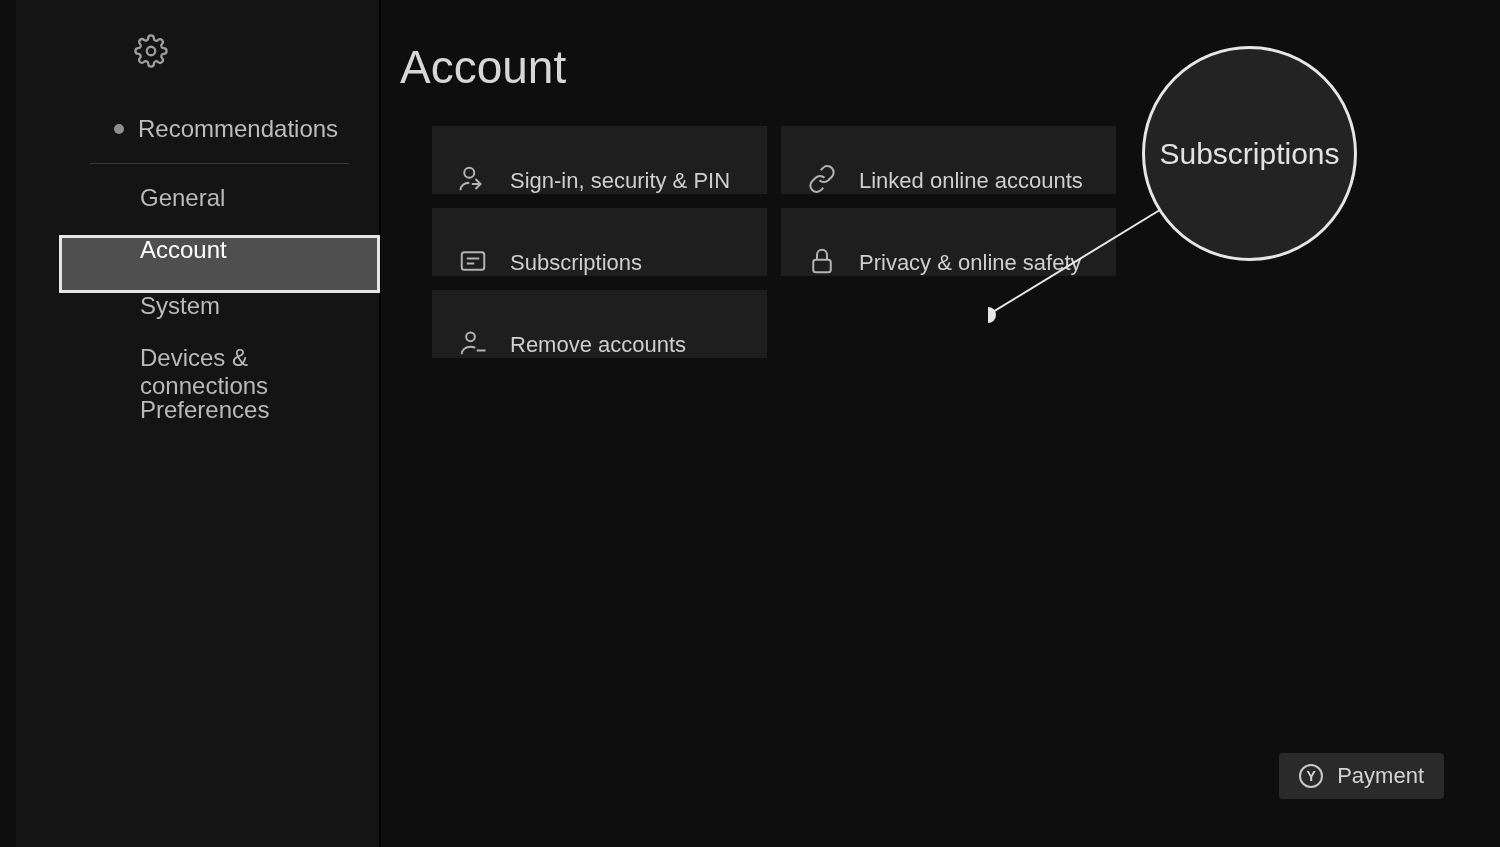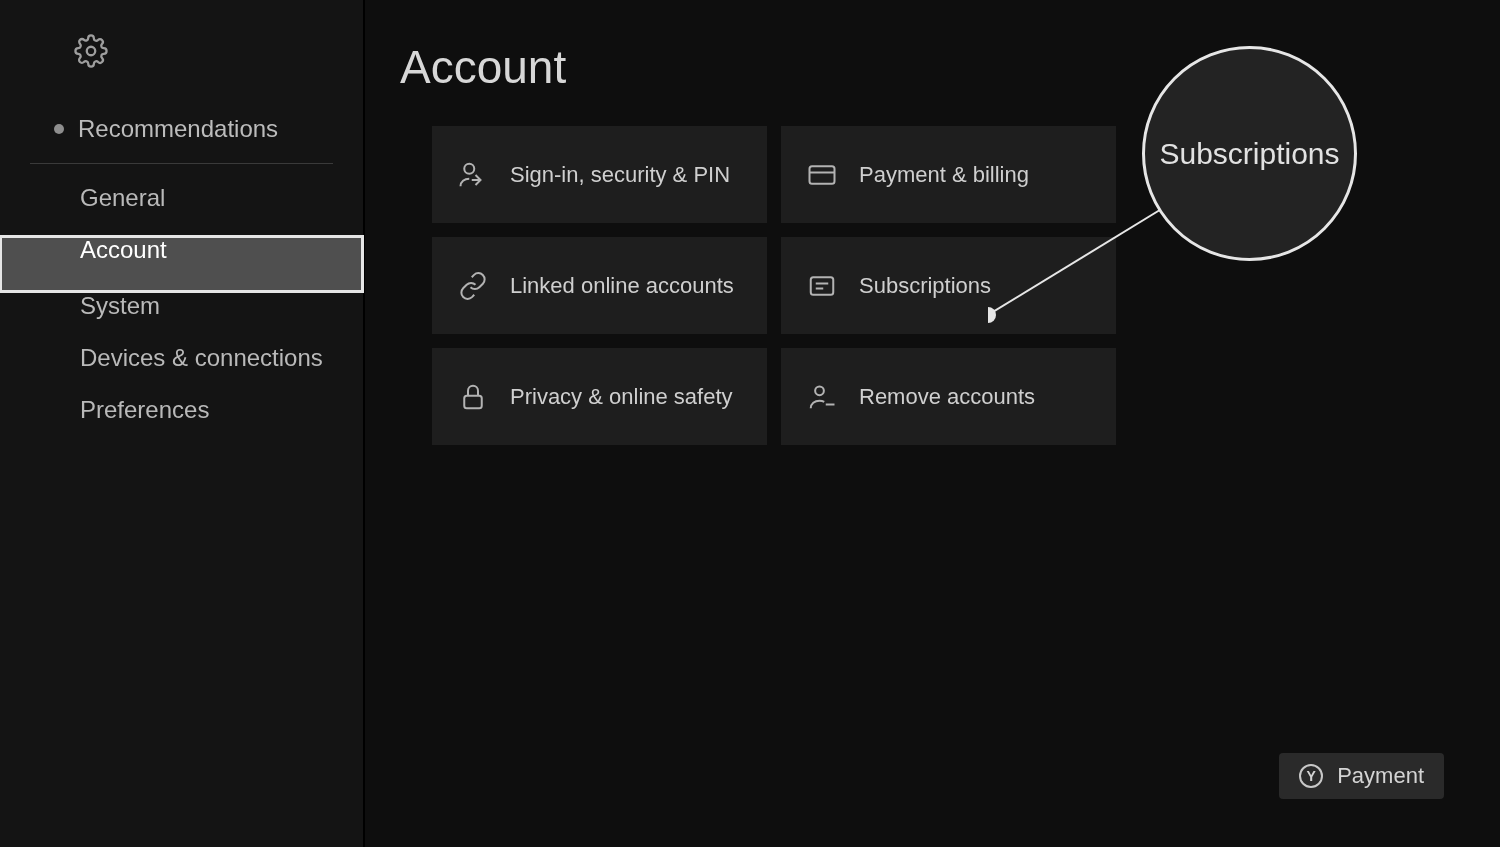--- a/index.html
+++ b/index.html
@@ -7,24 +7,25 @@
     width: 1500px;
     height: 847px;
     background: #0e0e0e;
     font-family: "Segoe UI", Arial, sans-serif;
     color: #cfcfcf;
     overflow: hidden;
     position: relative;
   }
   .sidebar {
     position: absolute;
-    left: 0; top: 0;
+    left: 16px; top: 0;
     width: 365px; height: 100%;
     background: #141414;
     border-right: 2px solid #000;
+    padding-left: 44px;
   }
   .gear-row {
     height: 105px;
     padding-left: 74px;
     display: flex;
     align-items: center;
   }
   .gear-row svg { width: 34px; height: 34px; stroke: #9e9e9e; }
   .recommendations-row {
     display: flex;
@@ -70,24 +71,24 @@
     color: #d7d7d7;
     margin-bottom: 32px;
   }
   .tile-grid {
     display: grid;
     grid-template-columns: 335px 335px;
     gap: 14px;
     margin-left: 32px;
   }
   .tile {
-    height: 97px;
+    height: 68px;
     background: #1e1e1e;
     display: flex;
-    align-items: center;
+    align-items: flex-end;
     gap: 22px;
     padding-left: 26px;
     font-size: 22px;
     color: #cfcfcf;
     cursor: pointer;
   }
   .tile .t-icon { width: 30px; height: 30px; flex: 0 0 30px; display:flex; align-items:center; justify-content:center;}
   .tile .t-icon svg { width: 100%; height: 100%; stroke: #b3b3b3; fill: none; stroke-width: 1.6; }
   
   .zoom-circle {
@@ -179,29 +180,20 @@
         <svg viewBox="0 0 24 24">
             <circle cx="9" cy="7" r="4"></circle>
             <path d="M2 21c0-3.5 3.1-6 7-6"></path>
             <path d="M14 12l4 4-4 4"></path>
             <path d="M18 16h-7"></path>
           </svg>
       </span>
       <span>Sign-in, security &amp; PIN</span>
     </div>
 
-    <div class="tile">
-      <span class="t-icon">
-        <svg viewBox="0 0 24 24">
-            <rect x="2" y="5" width="20" height="14" rx="2"></rect>
-            <line x1="2" y1="10" x2="22" y2="10"></line>
-          </svg>
-      </span>
-      <span>Payment &amp; billing</span>
-    </div>
 
     <div class="tile">
       <span class="t-icon">
         <svg viewBox="0 0 24 24">
             <path d="M10 13a5 5 0 0 0 7.07 0l2.83-2.83a5 5 0 0 0-7.07-7.07L11 5"></path>
             <path d="M14 11a5 5 0 0 0-7.07 0L4.1 13.83a5 5 0 0 0 7.07 7.07L13 19"></path>
           </svg>
       </span>
       <span>Linked online accounts</span>
     </div>

